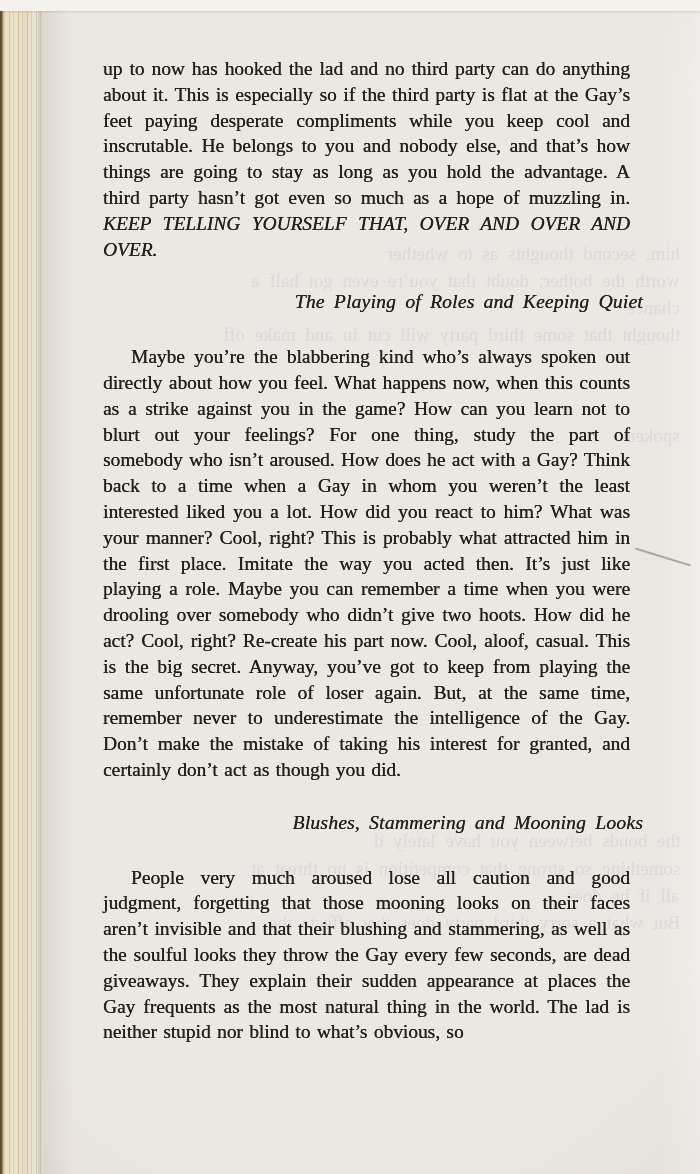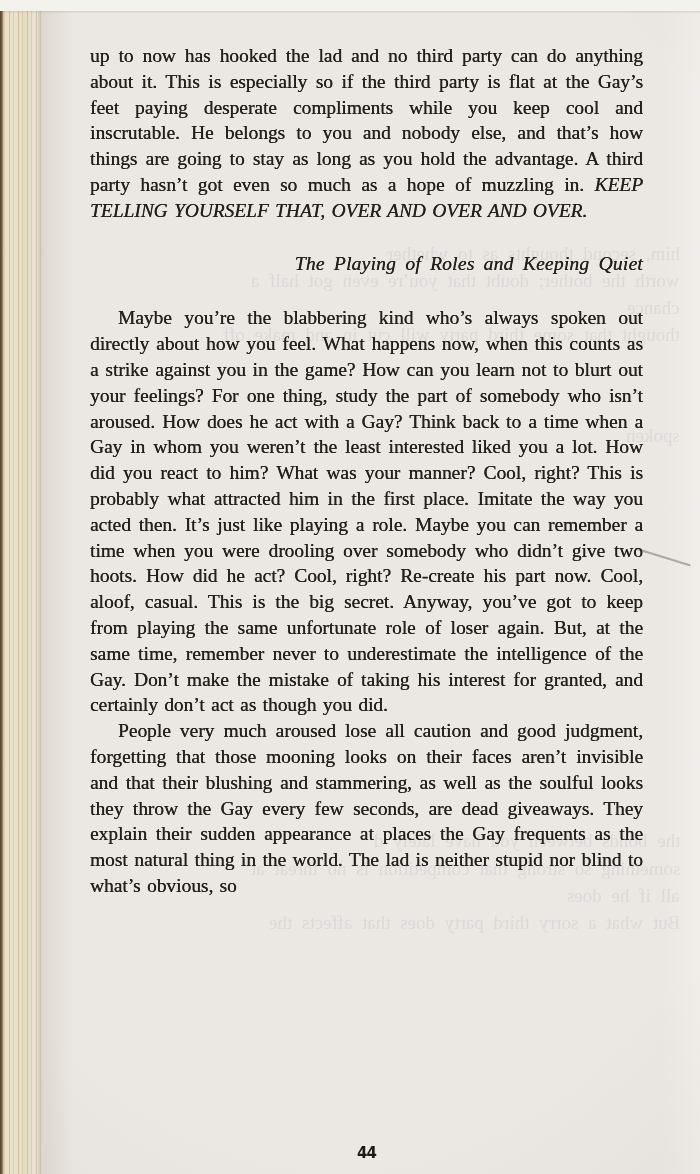--- a/index.html
+++ b/index.html
@@ -66,21 +66,21 @@
   }
   
   .text-block {
     position: absolute; left: 46px; right: 57px; top: 43px;
     font-size: 19.4px; line-height: 25.8px;
     color: #24201c;
     text-align: justify;
     word-spacing: 1.5px;
     text-shadow: 0.25px 0 0 currentColor;
   }
-  .text-block p { margin: 0; }
+  .text-block p { margin: 13px; }
   p.indent { text-indent: 28px; }
   .caps-em { font-style: italic; }
   .section-heading {
     margin: 27px 0 29px 0;
     font-size: 19.6px; font-weight: normal; font-style: italic;
     text-align: right; text-indent: 0;
     word-spacing: 4px;
     letter-spacing: 0.2px;
   }
   .page-number {
@@ -115,24 +115,24 @@
     <div class="crease-mark"></div>
 
     <div class="text-block">
 
       <p><span>up to now has hooked the lad and no third party can do anything about it. This is especially so if the third party is flat at the Gay’s feet paying desperate compliments while you keep cool and inscrutable. He belongs to you and nobody else, and that’s how things are going to stay as long as you hold the advantage. A third party hasn’t got even so much as a hope of muzzling in. </span><em class="caps-em">KEEP TELLING YOURSELF THAT, OVER AND OVER AND OVER.</em></p>
 
       <h2 class="section-heading">The Playing of Roles and Keeping Quiet</h2>
 
       <p class="indent">Maybe you’re the blabbering kind who’s always spoken out directly about how you feel. What happens now, when this counts as a strike against you in the game? How can you learn not to blurt out your feelings? For one thing, study the part of somebody who isn’t aroused. How does he act with a Gay? Think back to a time when a Gay in whom you weren’t the least interested liked you a lot. How did you react to him? What was your manner? Cool, right? This is probably what attracted him in the first place. Imitate the way you acted then. It’s just like playing a role. Maybe you can remember a time when you were drooling over somebody who didn’t give two hoots. How did he act? Cool, right? Re-create his part now. Cool, aloof, casual. This is the big secret. Anyway, you’ve got to keep from playing the same unfortunate role of loser again. But, at the same time, remember never to underestimate the intelligence of the Gay. Don’t make the mistake of taking his interest for granted, and certainly don’t act as though you did.</p>
 
+      <h2 class="section-heading">Blushes, Stammering and Mooning Looks</h2>
 
       <p class="indent">People very much aroused lose all caution and good judgment, forgetting that those mooning looks on their faces aren’t invisible and that their blushing and stammering, as well as the soulful looks they throw the Gay every few seconds, are dead giveaways. They explain their sudden appearance at places the Gay frequents as the most natural thing in the world. The lad is neither stupid nor blind to what’s obvious, so</p>
 
     </div>
 
-    <div class="page-number">44</div>
 
   </div>
 
   <div class="top-edge"></div>
 
 </div>
 
 </body></html>

